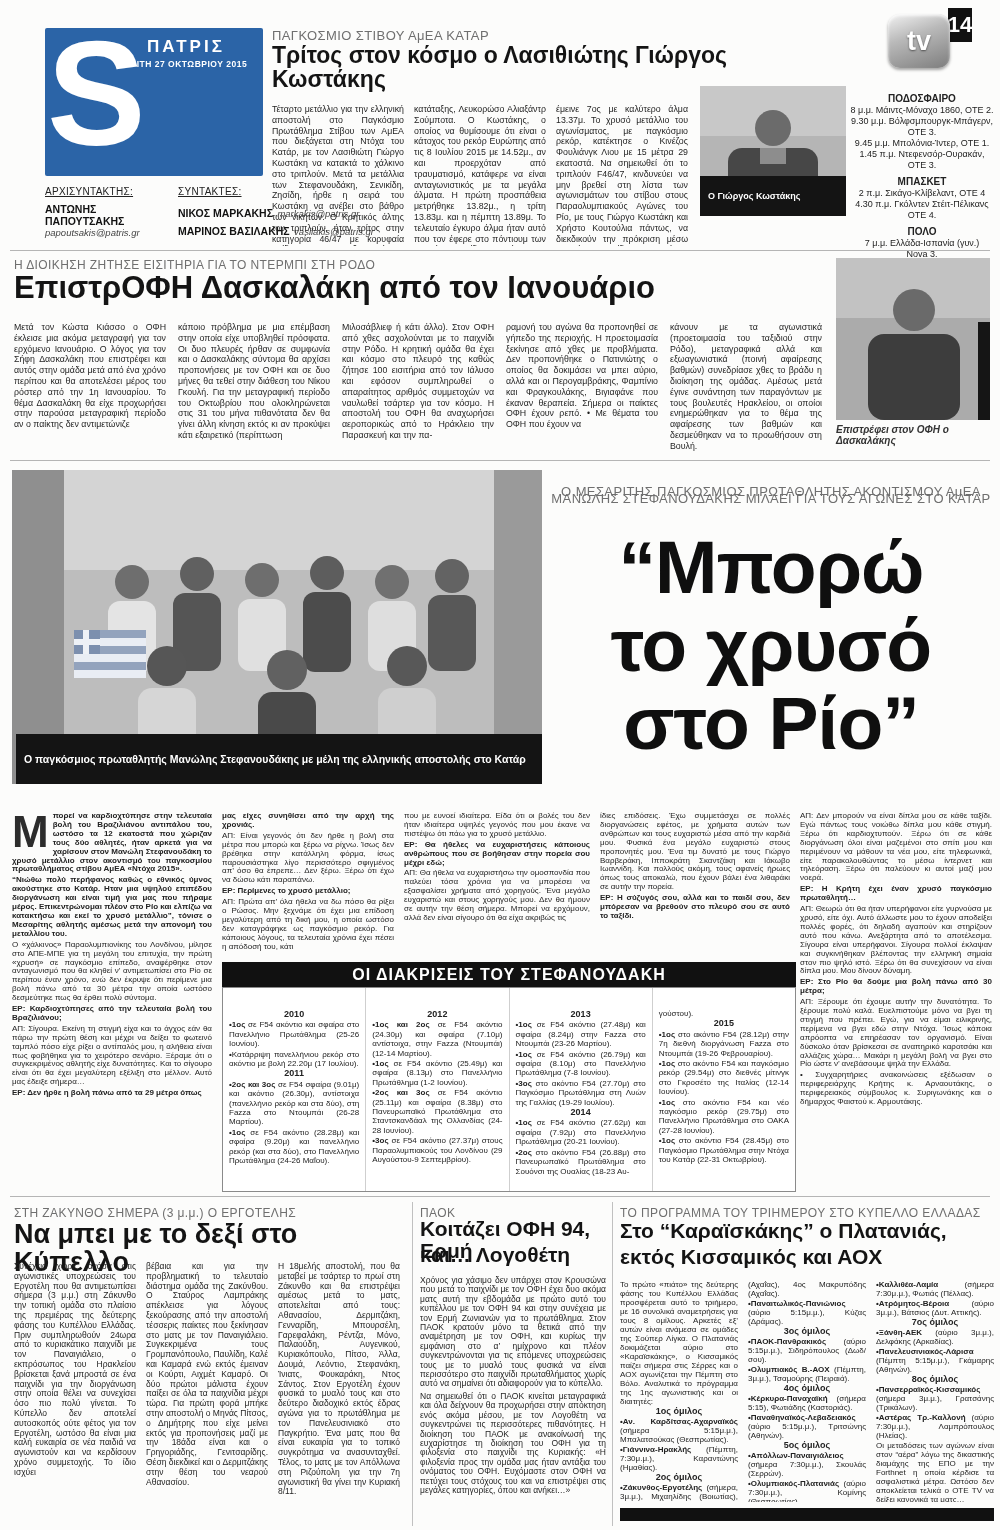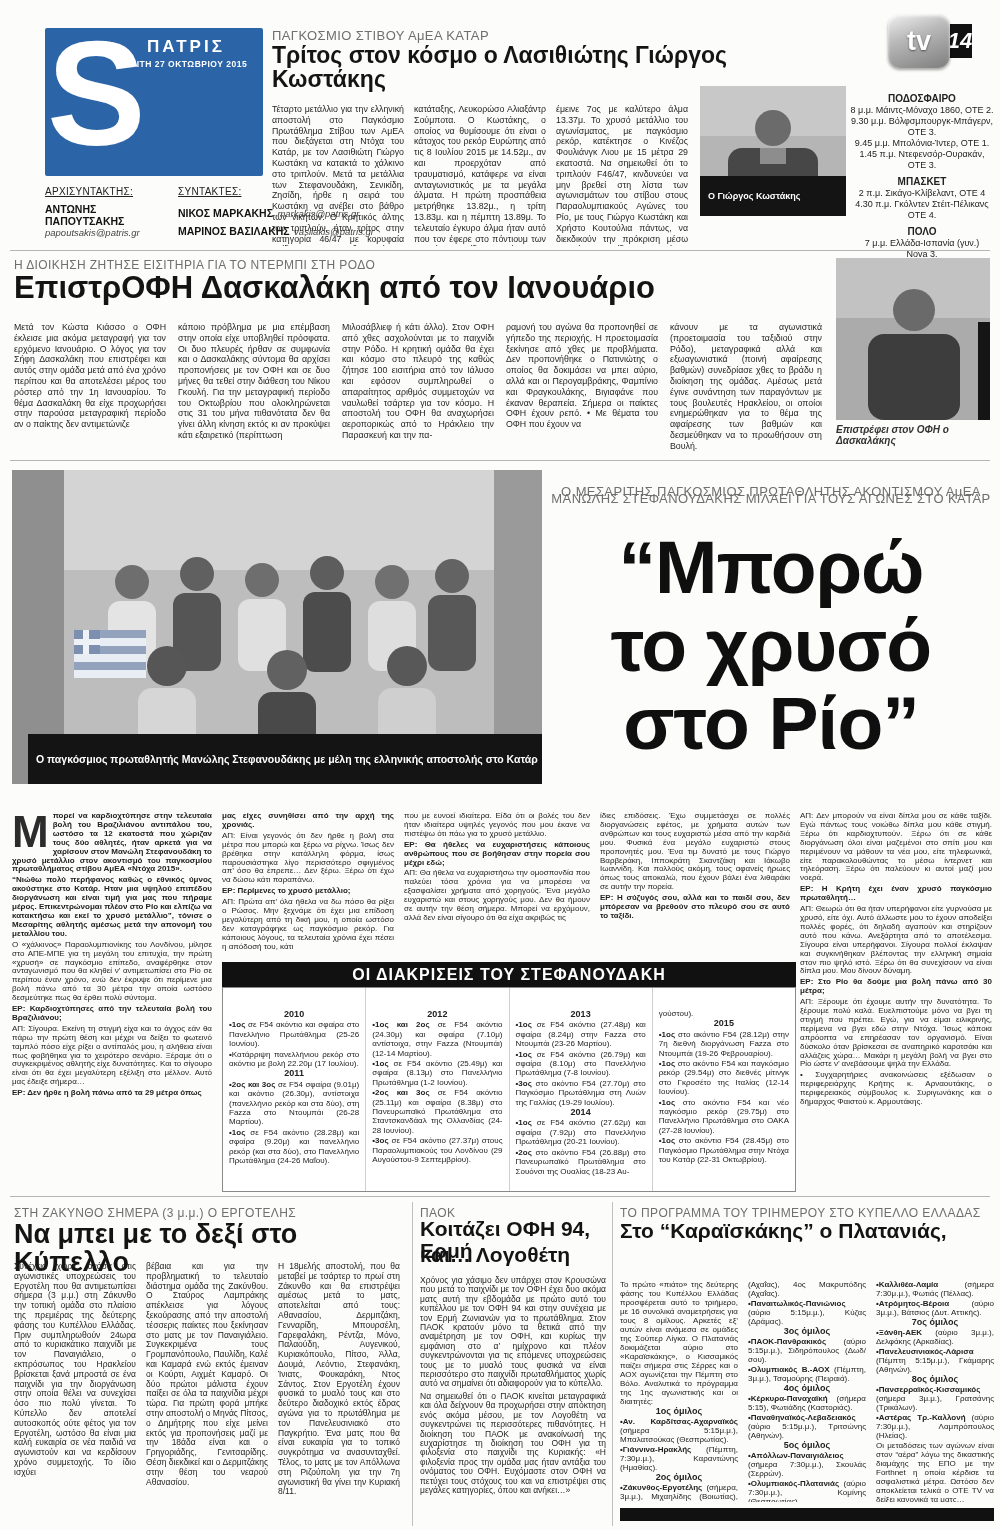--- a/index.html
+++ b/index.html
@@ -92,21 +92,21 @@
     <svg width="146" height="130" viewBox="0 0 146 130" preserveAspectRatio="none">
       <rect width="146" height="130" fill="#b5b5b5"></rect>
       <rect width="146" height="50" fill="#c8c8c8"></rect>
       <circle cx="73" cy="42" r="18" fill="#6b6b6b"></circle>
       <rect x="28" y="62" width="90" height="56" rx="14" fill="#474747"></rect>
       <rect x="60" y="62" width="26" height="16" fill="#8d8d8d"></rect>
     </svg>
     <div class="capbar" style="position:absolute;left:0;bottom:0;width:100%;height:16px;font-size:9px;">Ο Γιώργος Κωστάκης</div>
   </div>
 
-  <div class="abs pageno" style="left:948px;top:24px;width:24px;height:34px;font-style:italic;">14</div>
+  <div class="abs pageno" style="left:948px;top:8px;width:24px;height:34px;">14</div>
   <div class="abs" style="left:872px;top:14px;padding-left:16px;">
     <div class="tv-icon">
       <span class="tv-glyph">tv</span>
     </div>
   </div>
   <div class="abs" style="left:848px;top:88px;width:148px;">
     <div class="tv-title">ΠΟΔΟΣΦΑΙΡΟ</div>
     <div>
         <div class="tvline">8 μ.μ. Μάιντς-Μόναχο 1860, ΟΤΕ 2.</div>
         <div class="tvline">9.30 μ.μ. Βόλφσμπουργκ-Μπάγερν,</div>
@@ -177,21 +177,21 @@
       <g>
         <rect x="62" y="160" width="72" height="48" fill="#93a3bd"></rect>
         <rect x="62" y="168" width="72" height="8" fill="#e9edf4"></rect>
         <rect x="62" y="184" width="72" height="8" fill="#e9edf4"></rect>
         <rect x="62" y="200" width="72" height="8" fill="#e9edf4"></rect>
         <rect x="62" y="160" width="26" height="24" fill="#7c8fae"></rect>
         <rect x="71" y="160" width="6" height="24" fill="#eef1f6"></rect>
         <rect x="62" y="169" width="26" height="6" fill="#eef1f6"></rect>
       </g>
     </svg>
-    <div class="capbar" style="position:absolute;left:16px;bottom:0;width:100%;height:26px;font-size:10.5px;">Ο παγκόσμιος πρωταθλητής Μανώλης Στεφανουδάκης με μέλη της ελληνικής αποστολής στο Κατάρ</div>
+    <div class="capbar" style="position:absolute;left:4px;bottom:0;width:100%;height:26px;font-size:10.5px;">Ο παγκόσμιος πρωταθλητής Μανώλης Στεφανουδάκης με μέλη της ελληνικής αποστολής στο Κατάρ</div>
   </div>
 
   <div class="abs kicker" style="left:548px;top:484px;width:446px;text-align:center;font-size:13px;">Ο ΜΕΣΑΡΙΤΗΣ ΠΑΓΚΟΣΜΙΟΣ ΠΡΩΤΑΘΛΗΤΗΣ ΑΚΟΝΤΙΣΜΟΥ ΑμΕΑ</div>
   <div class="abs kicker" style="left:548px;top:491px;width:446px;text-align:center;font-size:13px;">ΜΑΝΩΛΗΣ ΣΤΕΦΑΝΟΥΔΑΚΗΣ ΜΙΛΑΕΙ ΓΙΑ ΤΟΥΣ ΑΓΩΝΕΣ ΣΤΟ ΚΑΤΑΡ</div>
   <div class="abs" style="left:548px;top:528px;width:446px;">
     <div class="big-headline">“Μπορώ</div>
     <div class="big-headline">το χρυσό</div>
     <div class="big-headline">στο Ρίο”</div>
   </div>
 
@@ -307,20 +307,21 @@
   <div class="abs kicker sm" style="left:420px;top:1206px;">ΠΑΟΚ</div>
   <div class="abs headline" style="left:420px;top:1218px;width:188px;font-size:21px;">Κοιτάζει ΟΦΗ 94, Ερμή</div>
   <div class="abs headline" style="left:420px;top:1244px;width:188px;font-size:21px;">και… Λογοθέτη</div>
   <div class="abs" style="left:420px;top:1276px;width:186px;height:252px;overflow:hidden;">
     <p class="bodycol" style="margin:0 0 3px;font-size:8.5px;line-height:9.4px;">Χρόνος για χάσιμο δεν υπάρχει στον Κρουσώνα που μετά το παιχνίδι με τον ΟΦΗ έχει δυο ακόμα ματς αυτή την εβδομάδα με πρώτο αυτό του κυπέλλου με τον ΟΦΗ 94 και στην συνέχεια με τον Ερμή Ζωνιανών για το πρωτάθλημα. Στον ΠΑΟΚ κρατούν μόνο τα θετικά από την αναμέτρηση με τον ΟΦΗ, και κυρίως την εμφάνιση στο α’ ημίχρονο και πλέον συγκεντρώνονται για τις επόμενες υποχρεώσεις τους με το μυαλό τους φυσικά να είναι περισσότερο στο παιχνίδι πρωταθλήματος χωρίς αυτό να σημαίνει ότι αδιαφορούν για το κύπελλο.</p>
     <p class="bodycol" style="margin:0;font-size:8.5px;line-height:9.4px;">Να σημειωθεί ότι ο ΠΑΟΚ κινείται μεταγραφικά και όλα δείχνουν θα προχωρήσει στην απόκτηση ενός ακόμα μέσου, με τον Λογοθέτη να συγκεντρώνει τις περισσότερες πιθανότητες. Η διοίκηση του ΠΑΟΚ με ανακοίνωσή της ευχαρίστησε τη διοίκηση του ΟΦΗ για τη φιλοξενία στο παιχνίδι της Κυριακής: «Η φιλοξενία προς την ομάδα μας ήταν αντάξια του ονόματος του ΟΦΗ. Ευχόμαστε στον ΟΦΗ να πετύχει τους στόχους του και να επιστρέψει στις μεγάλες κατηγορίες, όπου και ανήκει…»</p>
   </div>
 
   <div class="abs kicker sm" style="left:620px;top:1206px;">ΤΟ ΠΡΟΓΡΑΜΜΑ ΤΟΥ ΤΡΙΗΜΕΡΟΥ ΣΤΟ ΚΥΠΕΛΛΟ ΕΛΛΑΔΑΣ</div>
   <div class="abs headline" style="left:620px;top:1220px;width:376px;font-size:21px;">Στο “Καραϊσκάκης” ο Πλατανιάς,</div>
+  <div class="abs headline" style="left:620px;top:1246px;width:376px;font-size:21px;">εκτός Κισσαμικός και ΑΟΧ</div>
   <div class="abs cs-col" style="left:620px;top:1280px;width:118px;height:222px;">
 
   <p class="item"><span>Το πρώτο «πιάτο» της δεύτερης φάσης του Κυπέλλου Ελλάδας προσφέρεται αυτό το τριήμερο, με 16 συνολικά αναμετρήσεις για τους 8 ομίλους. Αρκετές εξ’ αυτών είναι ανάμεσα σε ομάδες της Σούπερ Λίγκα. Ο Πλατανιάς δοκιμάζεται αύριο στο «Καραϊσκάκης», ο Κισσαμικός παίζει σήμερα στις Σέρρες και ο ΑΟΧ αγωνίζεται την Πέμπτη στο Βόλο. Αναλυτικά το πρόγραμμα της 1ης αγωνιστικής και οι διαιτητές:</span></p>
       <p class="item">
         <span class="ghead">1ος όμιλος</span>
       </p>
       <p class="item"><b>•Αν. Καρδίτσας-Αχαρναϊκός </b><span>(σήμερα 5:15μ.μ.), Μπαλατσούκας (Θεσπρωτίας).</span></p>
       <p class="item"><b>•Γιάννινα-Ηρακλής </b><span>(Πέμπτη, 7:30μ.μ.), Καραντώνης (Ημαθίας).</span></p>
       <p class="item">
         <span class="ghead">2ος όμιλος</span>

